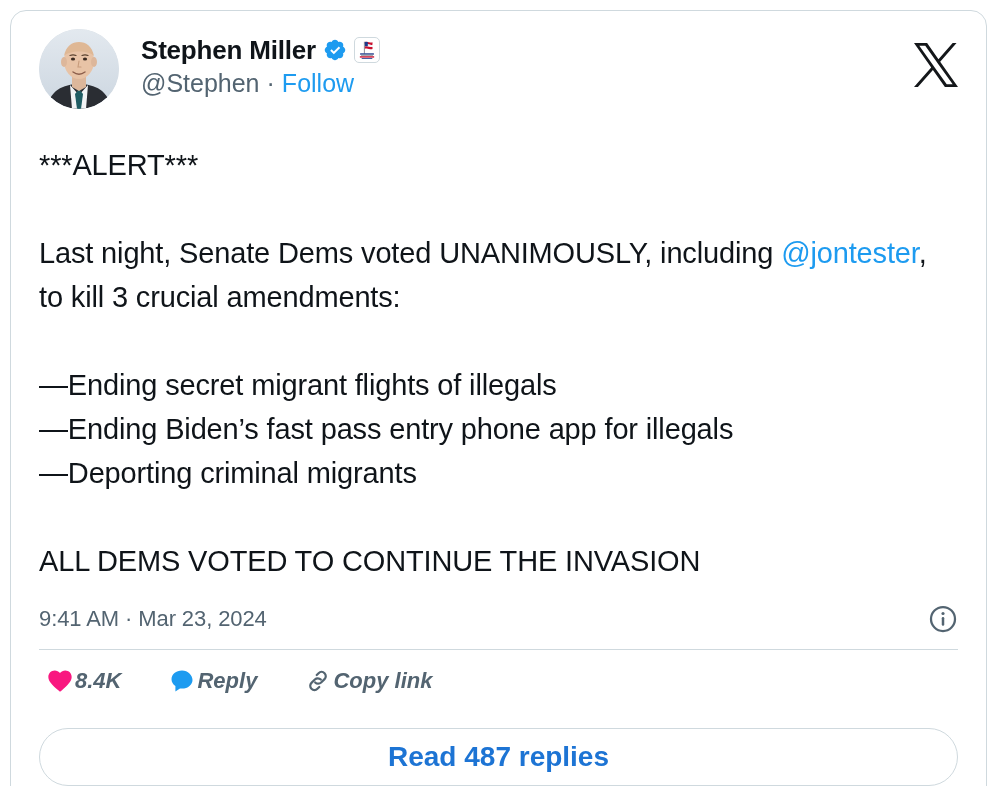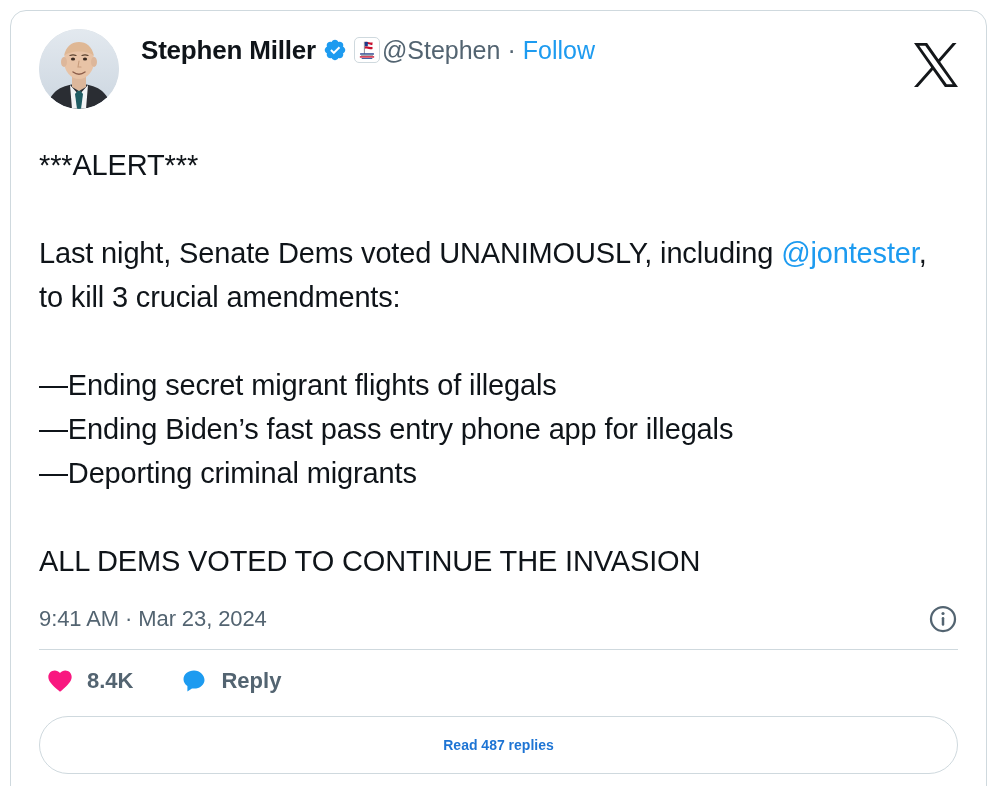--- a/index.html
+++ b/index.html
@@ -41,21 +41,21 @@
     overflow: hidden;
     background: #d8dfe6;
     position: relative;
   }
   .avatar svg { display: block; width: 80px; height: 80px; }
 
   .identity {
     margin-left: 22px;
     padding-top: 4px;
     display: flex;
-    flex-direction: row;
+    flex-direction: column;
     gap: 2px;
   }
 
   .name-row {
     display: flex;
     align-items: center;
     gap: 7px;
     height: 34px;
   }
 
@@ -143,46 +143,47 @@
   .actions {
     display: flex;
     align-items: center;
     gap: 46px;
     height: 62px;
     padding-left: 6px;
   }
   .action {
     display: flex;
     align-items: center;
-    gap: 12px;
+    gap: 0;
     cursor: pointer;
+    font-style: italic;
   }
   .action-label {
     font-size: 22px;
     font-weight: bold;
     color: #536471;
     white-space: nowrap;
   }
   .icon-28 { width: 30px; height: 28px; display: block; flex: 0 0 30px; }
 
   
   .read-replies {
     display: flex;
     align-items: center;
     justify-content: center;
     width: 100%;
     height: 58px;
     border: 1px solid #cfd9de;
     border-radius: 999px;
     background: #ffffff;
     color: #1d74d4;
-    font-size: 14px;
+    font-size: 28px;
     font-weight: bold;
     cursor: pointer;
-    margin-top: 4px;
+    margin-top: 16px;
   }
 </style>
 </head>
 <body>
 
 <div class="tweet-card">
 
   <div class="tweet-header">
 
     <div class="avatar">
@@ -310,17 +311,28 @@
 
     <div class="action">
       <span>
         <svg class="icon-28" viewBox="0 0 24 24" xmlns="http://www.w3.org/2000/svg" aria-hidden="true">
           <path fill="#1d9bf0" d="M12 3C6.9 3 3 6.35 3 10.4c0 2.35 1.3 4.44 3.35 5.79V21l3.9-2.6c.57.08 1.15.12 1.75.12 5.1 0 9-3.35 9-7.4S17.1 3 12 3z"></path>
         </svg>
       </span>
       <span class="action-label">Reply</span>
     </div>
 
+    <div class="action">
+      <span>
+        <svg class="icon-28" viewBox="0 0 24 24" xmlns="http://www.w3.org/2000/svg" aria-hidden="true">
+          <g fill="none" stroke="#536471" stroke-width="1.9" stroke-linecap="round">
+            <path d="M9.6 13.2a3.6 3.6 0 0 0 5.1.1l2.9-2.9a3.6 3.6 0 1 0-5.1-5.1l-1.6 1.6"></path>
+            <path d="M14.4 10.8a3.6 3.6 0 0 0-5.1-.1l-2.9 2.9a3.6 3.6 0 1 0 5.1 5.1l1.6-1.6"></path>
+          </g>
+        </svg>
+      </span>
+      <span class="action-label">Copy link</span>
+    </div>
   </div>
 
   <div class="read-replies">Read 487 replies</div>
 
 </div>
 
 </body></html>

